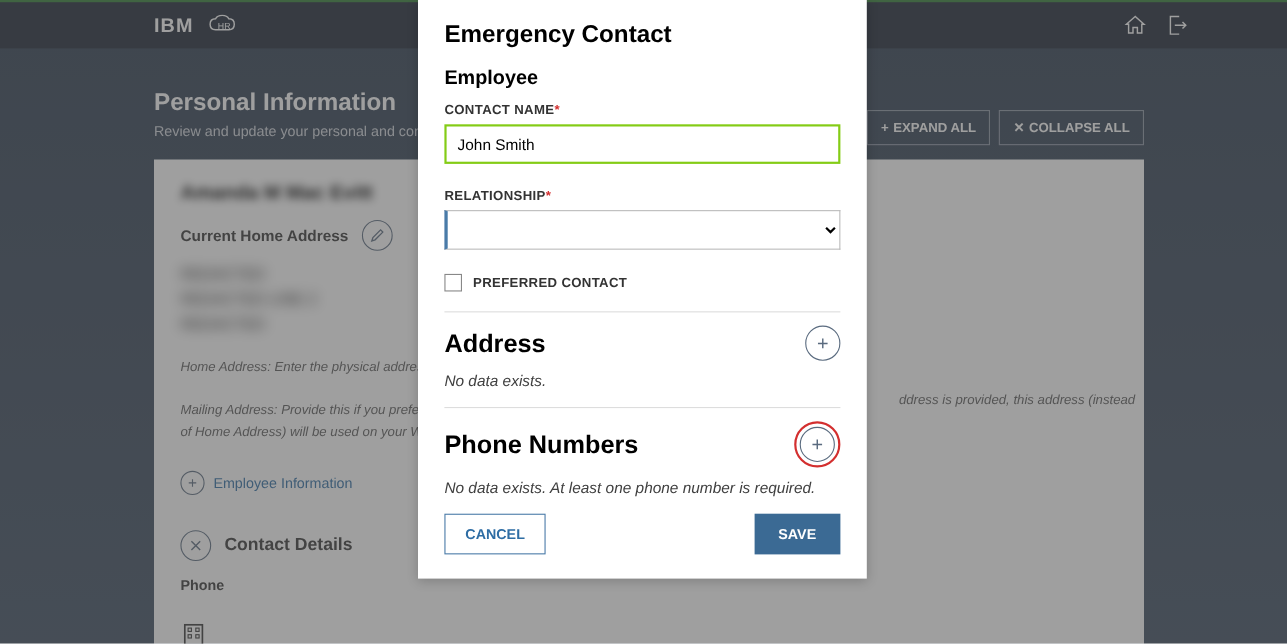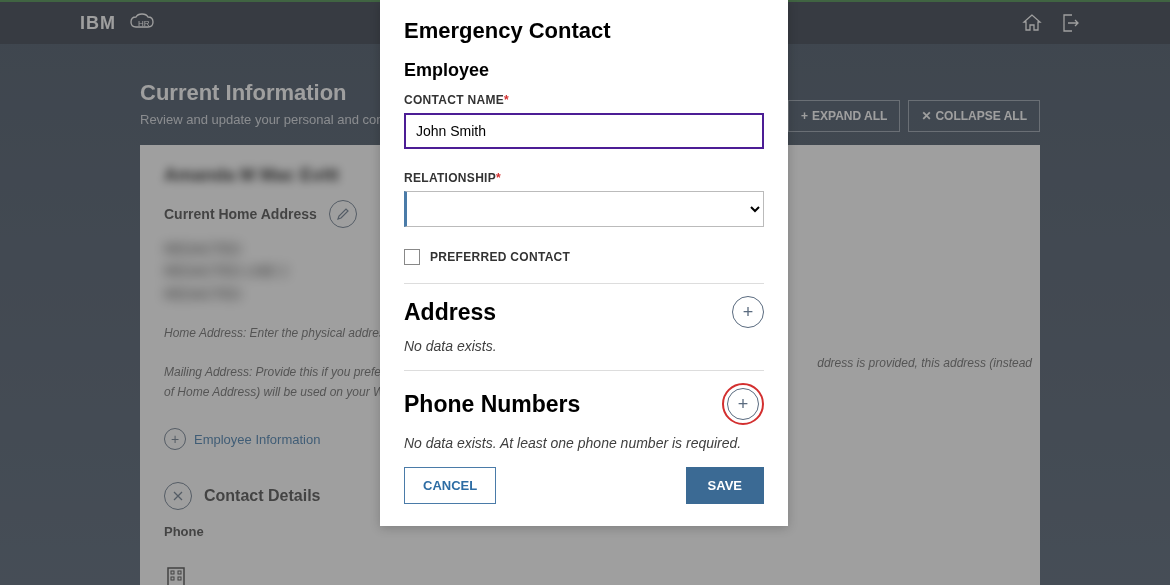--- a/index.html
+++ b/index.html
@@ -29,21 +29,21 @@
       background: #1a2332;
       display: flex;
       align-items: center;
       padding: 0 20px;
       border-top: 2px solid #2e7d32;
     }
     .header-left {
       display: flex;
       align-items: center;
       gap: 12px;
-      margin-left: 60px;
+      margin-left: 120px;
     }
     .ibm-logo {
       color: #fff;
       font-weight: bold;
       font-size: 18px;
       letter-spacing: 1px;
     }
     .hr-logo {
       color: #fff;
       display: flex;
@@ -236,21 +236,21 @@
       color: #333;
       margin-bottom: 6px;
     }
     .req-star {
       color: #d32f2f;
     }
     .text-input {
       width: 100%;
       padding: 8px 10px;
       font-size: 14px;
-      border: 2px solid #4c1d95;
+      border: 2px solid #84cc16;
       outline: none;
     }
     .select-input {
       width: 100%;
       padding: 8px 10px;
       font-size: 14px;
       border: 1px solid #bbb;
       border-left: 3px solid #4a7ba8;
       background: #fff;
     }
@@ -358,21 +358,21 @@
       </span>
       <span class="header-icon">
         <svg width="20" height="20" viewBox="0 0 20 20">
             <path d="M12 2H4v16h8M8 10h10m-3-3l3 3-3 3" fill="none" stroke="#fff" stroke-width="1.3"></path>
           </svg>
       </span>
     </div>
   </div>
 
   <div class="page-title-area">
-    <div class="page-title">Current Information</div>
+    <div class="page-title">Personal Information</div>
     <div class="page-subtitle">Review and update your personal and conta</div>
   </div>
 
   <div class="action-buttons">
     <button class="expand-btn">
       <span>+</span>
       <span>EXPAND ALL</span>
     </button>
     <button class="expand-btn">
       <span>✕</span>

